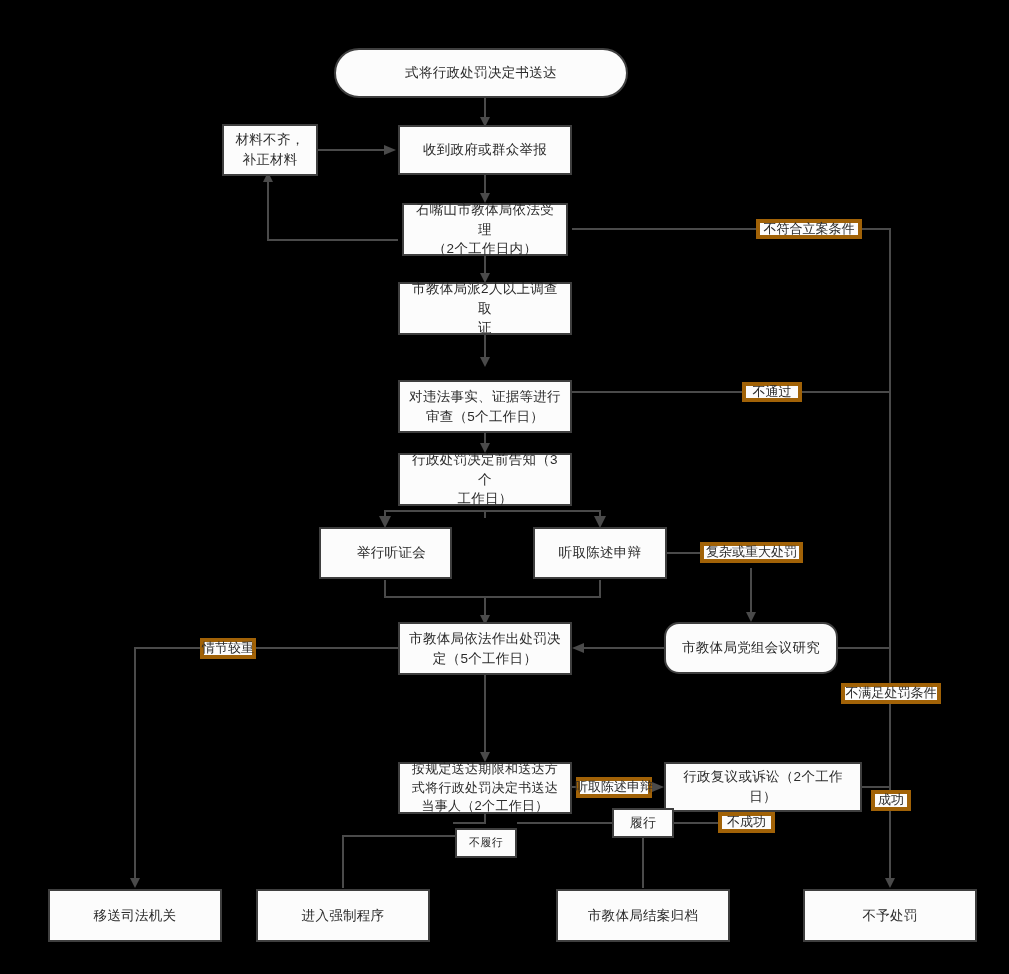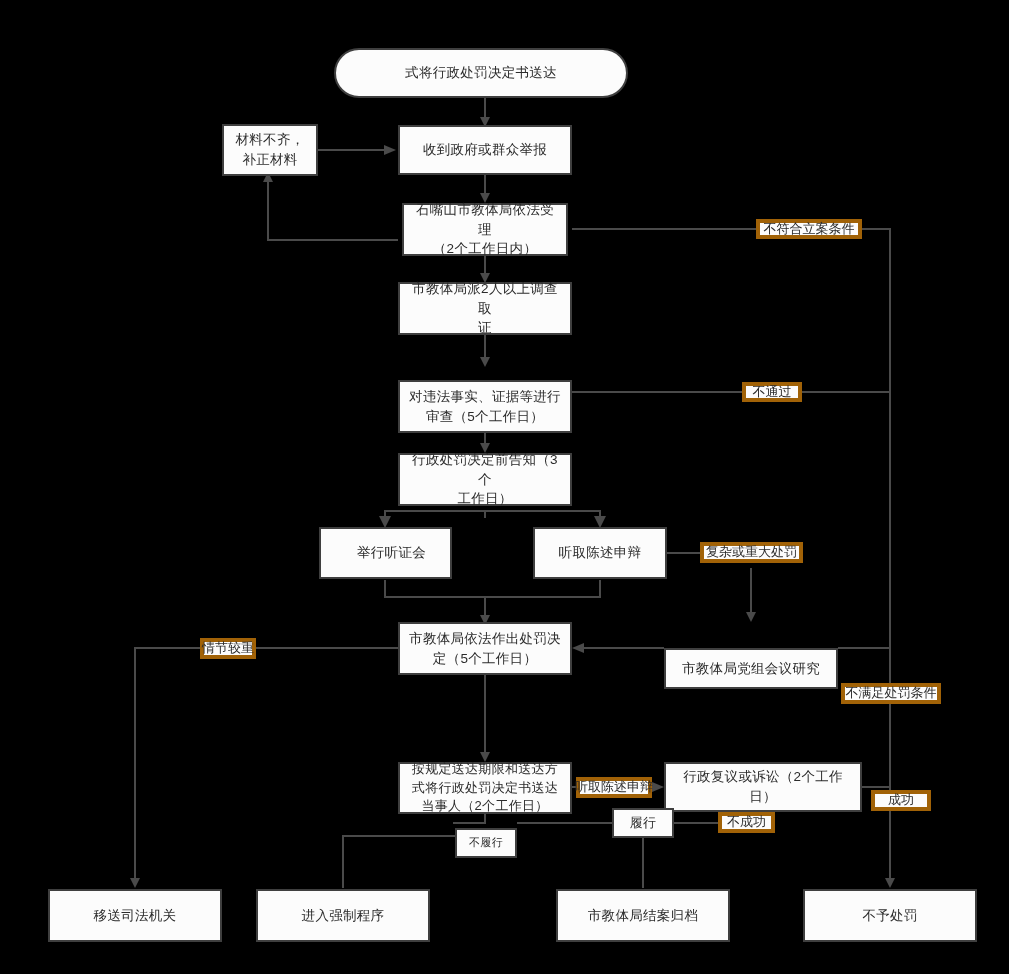--- a/index.html
+++ b/index.html
@@ -170,21 +170,21 @@
   <div class="node" style="left:398px; top:380px; width:174px; height:53px; white-space:pre-line;">对违法事实、证据等进行
 审查（5个工作日）</div>
 
   <div class="node" style="left:398px; top:453px; width:174px; height:53px; white-space:pre-line;">行政处罚决定前告知（3个
 工作日）</div>
 
   <div class="node" style="left:319px; top:527px; width:133px; height:52px;padding-left:18px;">举行听证会</div>
 
   <div class="node" style="left:533px; top:527px; width:134px; height:52px;">听取陈述申辩</div>
 
-  <div class="node" style="left:664px; top:648px; width:174px; height:41px;">市教体局党组会议研究</div>
+  <div class="node" style="left:664px; top:622px; width:174px; height:52px;border-radius:15px;">市教体局党组会议研究</div>
 
   <div class="node" style="left:398px; top:622px; width:174px; height:53px; white-space:pre-line;">市教体局依法作出处罚决
 定（5个工作日）</div>
 
   <div class="node" style="left:398px; top:762px; width:174px; height:52px; white-space:pre-line; font-size:13px;">按规定送达期限和送达方
 式将行政处罚决定书送达
 当事人（2个工作日）</div>
 
   <div class="node" style="left:664px; top:762px; width:198px; height:50px;">行政复议或诉讼（2个工作日）</div>
 
@@ -207,15 +207,15 @@
   <div class="edge-label" style="left:700px; top:542px; width:103px; height:21px;">复杂或重大处罚</div>
 
   <div class="edge-label" style="left:200px; top:638px; width:56px; height:21px;">情节较重</div>
 
   <div class="edge-label" style="left:841px; top:683px; width:100px; height:21px;">不满足处罚条件</div>
 
   <div class="edge-label" style="left:576px; top:777px; width:76px; height:21px;">听取陈述申辩</div>
 
   <div class="edge-label" style="left:718px; top:812px; width:57px; height:21px;">不成功</div>
 
-  <div class="edge-label" style="left:871px; top:790px; width:60px; height:21px;">成功</div>
+  <div class="edge-label" style="left:871px; top:790px; width:40px; height:21px;">成功</div>
 
 </div>
 
 </body></html>

